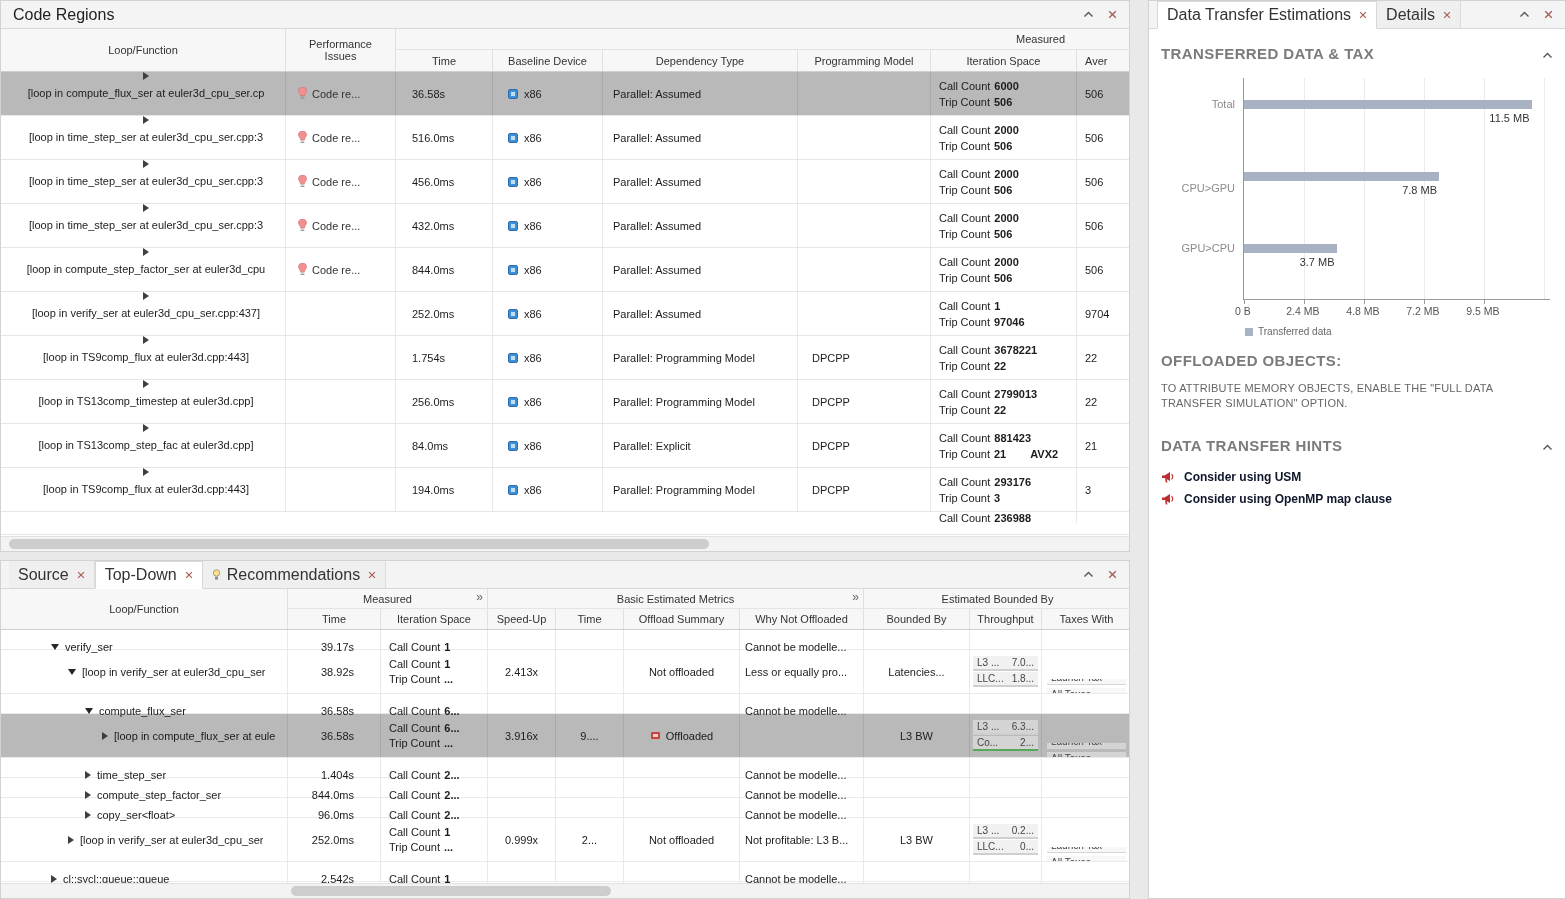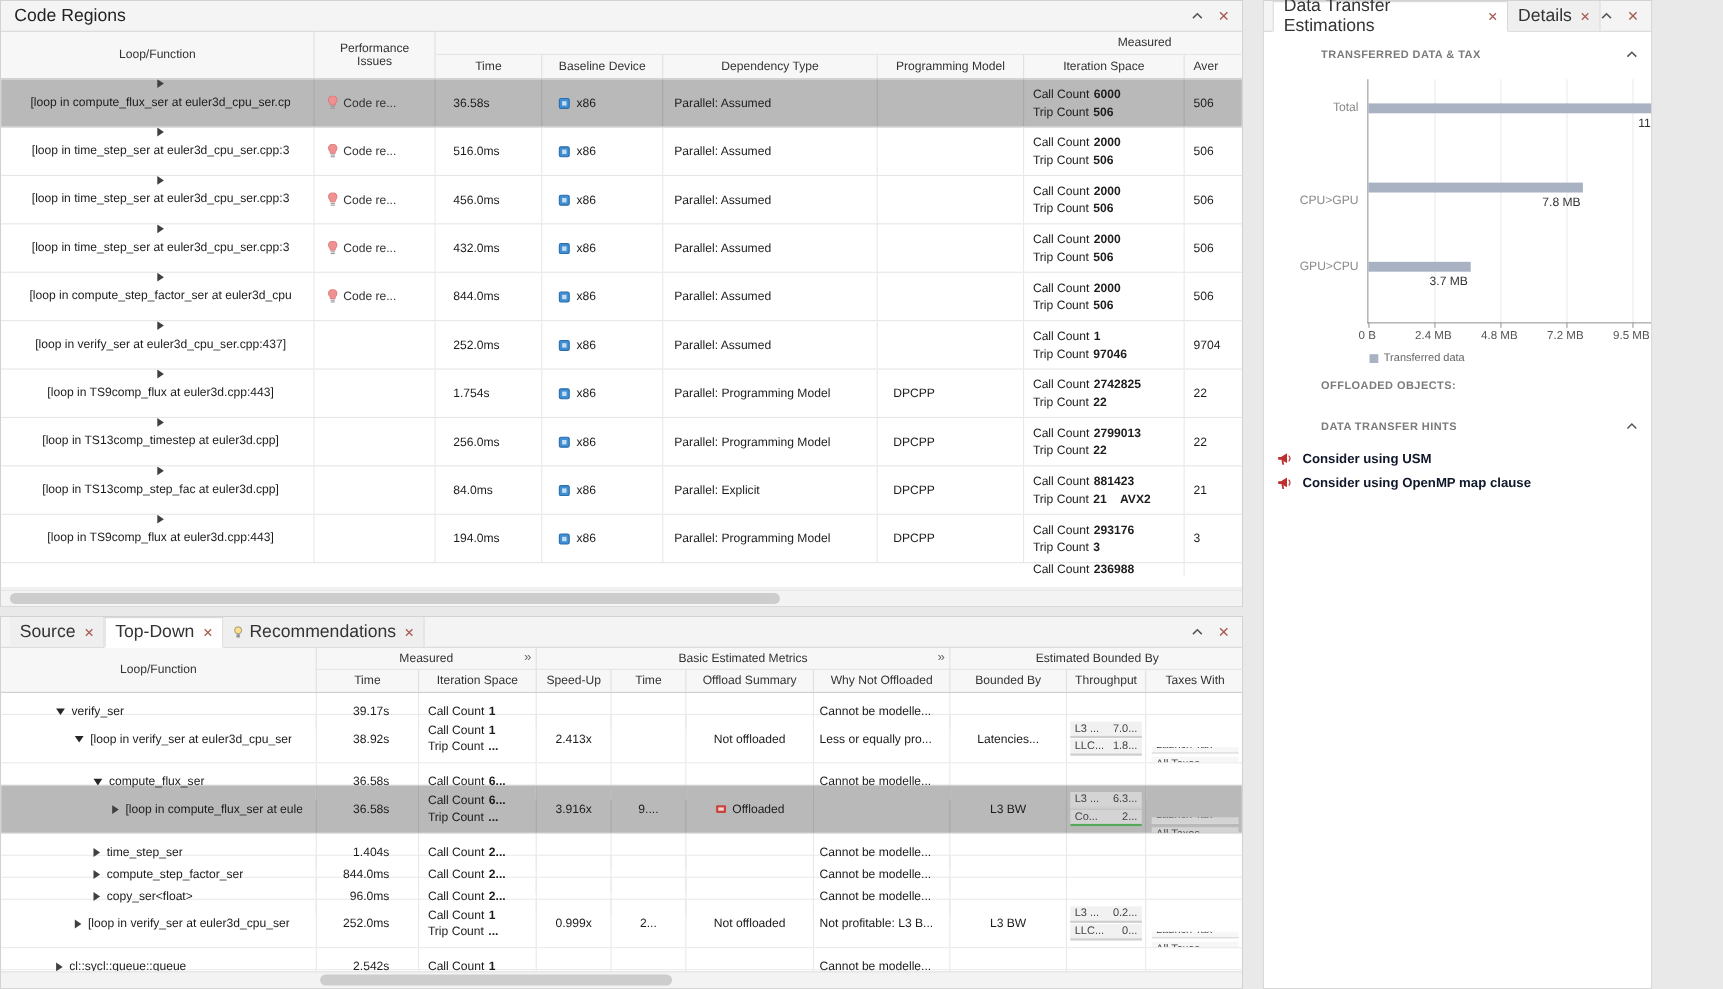--- a/index.html
+++ b/index.html
@@ -1,21 +1,21 @@
 <!DOCTYPE html>
 <html><head>
 <meta charset="utf-8">
 <style>
   *{box-sizing:border-box;margin:0;padding:0;}
   html,body{width:1566px;height:899px;overflow:hidden;background:#e9e9e9;
     font-family:"Liberation Sans",sans-serif;font-size:11px;color:#1c1c1c;}
   .app{display:flex;width:1566px;height:899px;}
   .left{width:1130px;display:flex;flex-direction:column;}
   .divider{width:18px;background:#e9e9e9;}
-  .right{width:354px;}
+  .right{width:418px;}
   .panel{background:#fff;border:1px solid #d2d2d2;display:flex;flex-direction:column;}
   .code-regions{height:552px;}
   .gap-h{height:8px;background:#e9e9e9;}
   .bottom-panel{height:339px;}
   .right-panel{height:899px;}
 
   
   .titlebar,.tabbar{height:28px;flex:0 0 28px;display:flex;align-items:center;background:#f4f4f4;
     border-bottom:1px solid #d8d8d8;padding:0 8px;font-size:16px;color:#222;}
   .titlebar .title{padding-left:4px;}
@@ -47,21 +47,21 @@
   .nm{overflow:hidden;white-space:nowrap;}
   .c.perf{padding-left:12px;gap:5px;color:#333;}
   .c.time{padding-left:16px;}
   .c.dev{padding-left:14px;gap:5px;}
   .c.dep{padding-left:10px;}
   .c.mod{padding-left:14px;}
   .c.iter{flex-direction:column;align-items:flex-start;justify-content:center;gap:4px;padding-left:8px;}
   .c.avg{padding-left:8px;border-right:none;}
   .il{line-height:12px;display:flex;}
   .il b{font-weight:bold;margin-left:4px;}
-  .il .avx{margin-left:12px;}
+  .il .avx{margin-left:24px;}
   .tri{width:0;height:0;border-style:solid;flex:0 0 auto;}
   .tri.right{border-width:4px 0 4px 6px;border-color:transparent transparent transparent #3f3f3f;}
   .tri.down{border-width:6px 4px 0 4px;border-color:#262626 transparent transparent transparent;}
   .ic{display:inline-flex;flex:0 0 auto;}
 
   
   .hscroll{height:15px;flex:0 0 15px;background:#f3f3f3;border-top:1px solid #e2e2e2;position:relative;}
   .hthumb{position:absolute;top:2px;height:10px;background:#cdcdcd;border-radius:5px;}
   .cr-thumb{left:8px;width:700px;}
   .td-thumb{left:290px;width:320px;}
@@ -91,22 +91,22 @@
   .thr-line{display:flex;justify-content:space-between;width:100%;background:#f1f1f1;
     border-bottom:2px solid #cfcfcf;font-size:10px;line-height:13px;padding:0 4px;color:#444;}
   .thr-line.green{border-bottom-color:#56a85a;}
   .td-row.sel .thr-line{background:#d4d4d4;}
   .c.ttax{flex-direction:column;justify-content:center;gap:3px;padding:2px 5px;font-size:10px;color:#444;border-right:none;margin-top:29px;}
   .tax-line{width:100%;background:#f7f7f7;border-bottom:1px solid #d6d6d6;line-height:13px;padding:0 4px;}
   .td-row.sel .tax-line{background:#d4d4d4;}
 
   
   .rp-content{flex:1;padding:10px 12px 0 12px;overflow:hidden;background:#fff;}
-  .section-head{display:flex;align-items:center;color:#7b7b7b;font-size:10px;font-weight:700;
-    letter-spacing:.4px;margin-top:6px;margin-left:40px;}
+  .section-head{display:flex;align-items:center;color:#7b7b7b;font-size:15px;font-weight:700;
+    letter-spacing:.4px;margin-top:6px;}
   .section-head .chev{margin-left:auto;cursor:pointer;}
   .note{font-size:11px;color:#666;margin-top:12px;line-height:15px;width:360px;letter-spacing:.2px;}
   .hints{margin-top:12px;}
   .hint{display:flex;align-items:center;gap:8px;height:22px;font-size:12px;font-weight:700;color:#0f172a;cursor:pointer;}
 
   
   .chart{position:relative;height:268px;margin-top:16px;}
   .plot{position:absolute;left:82px;top:0;width:307px;height:222px;
     border-left:1px solid #9a9a9a;border-bottom:1px solid #9a9a9a;}
   .gridline{position:absolute;top:0;bottom:0;width:1px;background:#ebebeb;}
@@ -391,21 +391,21 @@
                   <rect x="4" y="4" width="4" height="4" fill="#c3ddf3"></rect>
                 </svg>
               </span>
               <span>x86</span>
             </div>
             <div class="c dep">Parallel: Programming Model</div>
             <div class="c mod">DPCPP</div>
             <div class="c iter">
               <div class="il">
                 <span>Call Count</span>
-                <b>2742825</b>
+                <b>3678221</b>
               </div>
               <div class="il">
                 <span>Trip Count</span>
                 <b>22</b>
               </div>
             </div>
             <div class="c avg">22</div>
           </div>
           <div class="cr-grid cr-row">
             <div class="c loop">
@@ -908,20 +908,21 @@
             <div class="tick-label" style="left: 238px;">7.2 MB</div>
             <div class="tick-label" style="left: 298px;">9.5 MB</div>
             <div class="cat-label" style="top: 20px;">Total</div>
             <div class="cat-label" style="top: 104px;">CPU&gt;GPU</div>
             <div class="cat-label" style="top: 164px;">GPU&gt;CPU</div>
           </div>
 
         <div class="section-head">
           <span>OFFLOADED OBJECTS:</span>
         </div>
+        <p class="note">TO ATTRIBUTE MEMORY OBJECTS, ENABLE THE "FULL DATA TRANSFER SIMULATION" OPTION.</p>
 
         <div class="section-head" style="margin-top:26px;">
           <span>DATA TRANSFER HINTS</span>
           <span class="chev"><svg width="11" height="7" viewBox="0 0 11 7">
                 <path d="M1.5 5.5L5.5 1.5 9.5 5.5" fill="none" stroke="#555" stroke-width="1.4"></path>
               </svg></span>
         </div>
         <div class="hints" id="hints">
             <div class="hint">
               <span class="ic">

